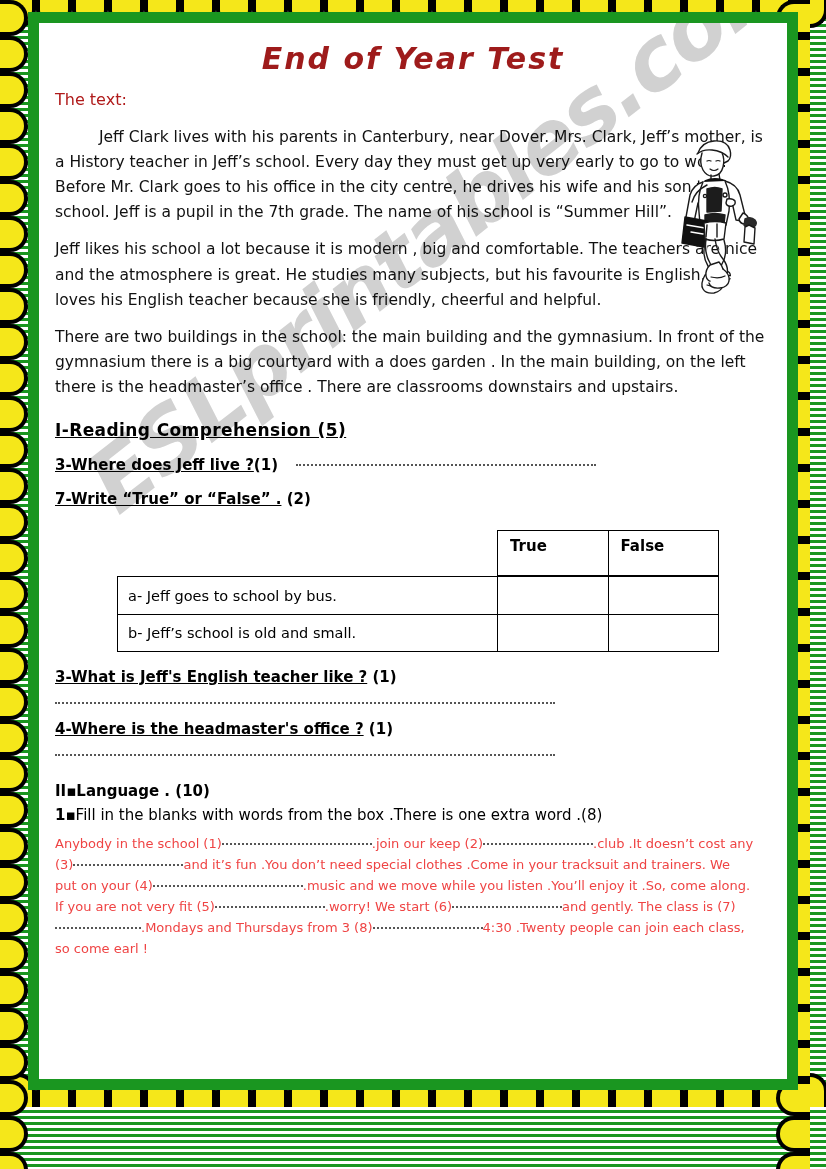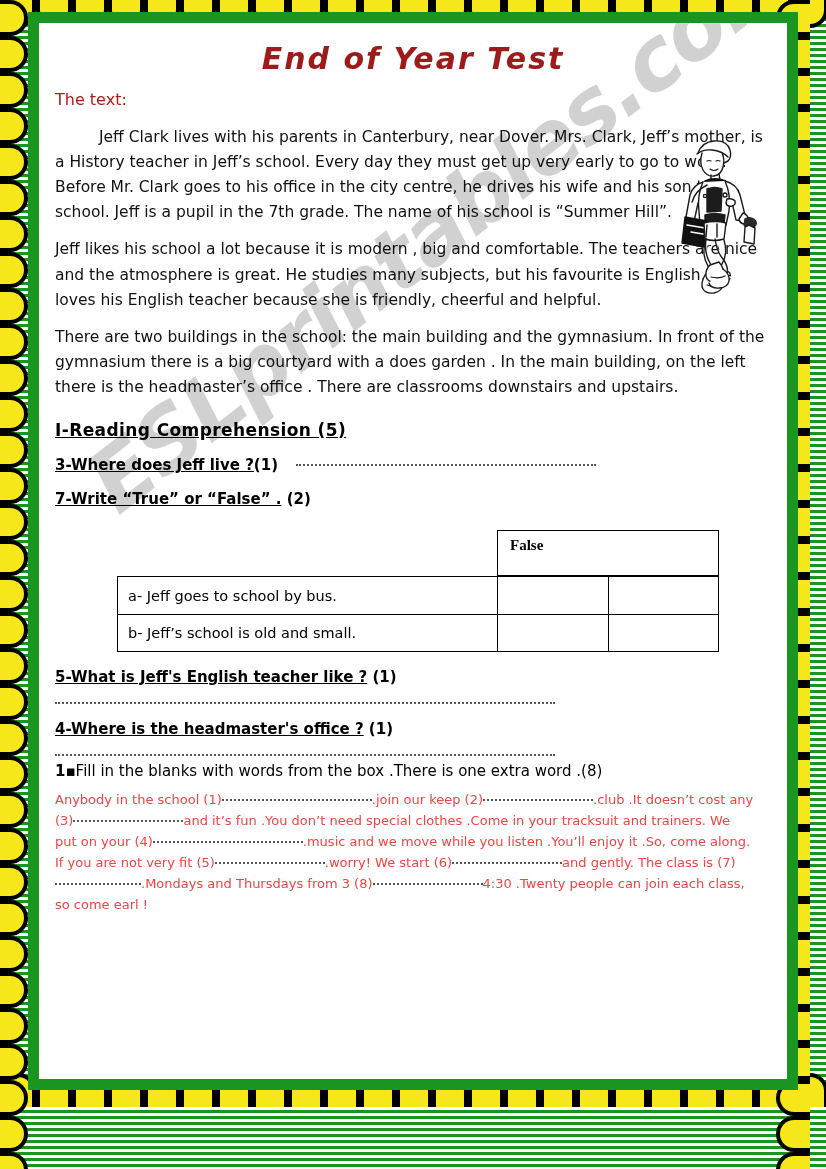--- a/index.html
+++ b/index.html
@@ -157,21 +157,21 @@
   }
   .tf-head div {
     flex: 1;
     box-sizing: border-box;
     border: 1.6px solid #000000;
     border-right: none;
     font-size: 15px;
     font-weight: bold;
     padding: 6px 0 0 12px;
   }
-  .tf-head div:last-child { border-right: 1.6px solid #000000; font-family: Liberation Serif, serif; }
+  .tf-head div:last-child { border-right: 1.6px solid #000000; }
   .tf-rows { position: absolute; left: 70px; top: 46px; width: 602px; }
   .tf-row { display: flex; height: 38px; }
   .tf-cell {
     box-sizing: border-box;
     border: 1.6px solid #000000;
     border-right: none;
     border-bottom: none;
     display: flex;
     align-items: center;
     padding-left: 10px;
@@ -374,46 +374,48 @@
       <div class="q-line">
         <span class="q-label">3-Where does Jeff live ?</span><span class="q-pts">(1)</span><span class="dots-inline"></span>
       </div>
 
       <div class="q-line">
         <span class="q-label">7-Write “True” or “False” .</span><span class="q-pts"> (2)</span>
       </div>
 
       <div class="tf-wrap">
         <div class="tf-head">
+          <div>True</div>
           <div>False</div>
         </div>
         <div class="tf-rows">
           <div class="tf-row">
             <div class="tf-cell tf-statement">a- Jeff goes to school by bus.</div>
             <div class="tf-cell tf-box"></div>
             <div class="tf-cell tf-box"></div>
           </div>
           <div class="tf-row">
             <div class="tf-cell tf-statement">b- Jeff’s school is old and small.</div>
             <div class="tf-cell tf-box"></div>
             <div class="tf-cell tf-box"></div>
           </div>
         </div>
       </div>
 
       <div class="q-line">
-        <span class="q-label">5-What is Jeff's English teacher like ?</span><span class="q-pts"> (1)</span>
+        <span class="q-label">3-What is Jeff's English teacher like ?</span><span class="q-pts"> (1)</span>
       </div>
       <div class="dots-full"></div>
 
       <div class="q-line">
         <span class="q-label">4-Where is the headmaster's office ?</span><span class="q-pts"> (1)</span>
       </div>
       <div class="dots-full"></div>
 
+      <div class="lang-head">II▪Language . (10)</div>
 
       <div class="lang-instr"><b>1▪</b><span>Fill in the blanks with words from the box .There is one extra word .(8)</span></div>
 
 
       <p class="gapfill"><span>Anybody in the school (1)</span><span class="gap g-lg"></span><span>.join our keep (2)</span><span class="gap g-md"></span><span>.club .It doesn’t cost any (3)</span><span class="gap g-md"></span><span>and it’s fun .You don’t need special clothes .Come in your tracksuit and trainers. We put on your (4)</span><span class="gap g-lg"></span><span>.music and we move while you listen .You’ll enjoy it .So, come along. If you are not very fit (5)</span><span class="gap g-md"></span><span>.worry! We start (6)</span><span class="gap g-md"></span><span>and gently. The class is (7)</span><span class="gap g-sm"></span><span>.Mondays and Thursdays from 3 (8)</span><span class="gap g-md"></span><span>4:30 .Twenty people can join each class, so come earl !</span></p>
 
     </div>
 
     <svg class="clipart" viewBox="0 0 108 190">
       <g fill="none" stroke="#1a1a1a" stroke-width="1.4" stroke-linejoin="round" stroke-linecap="round">

